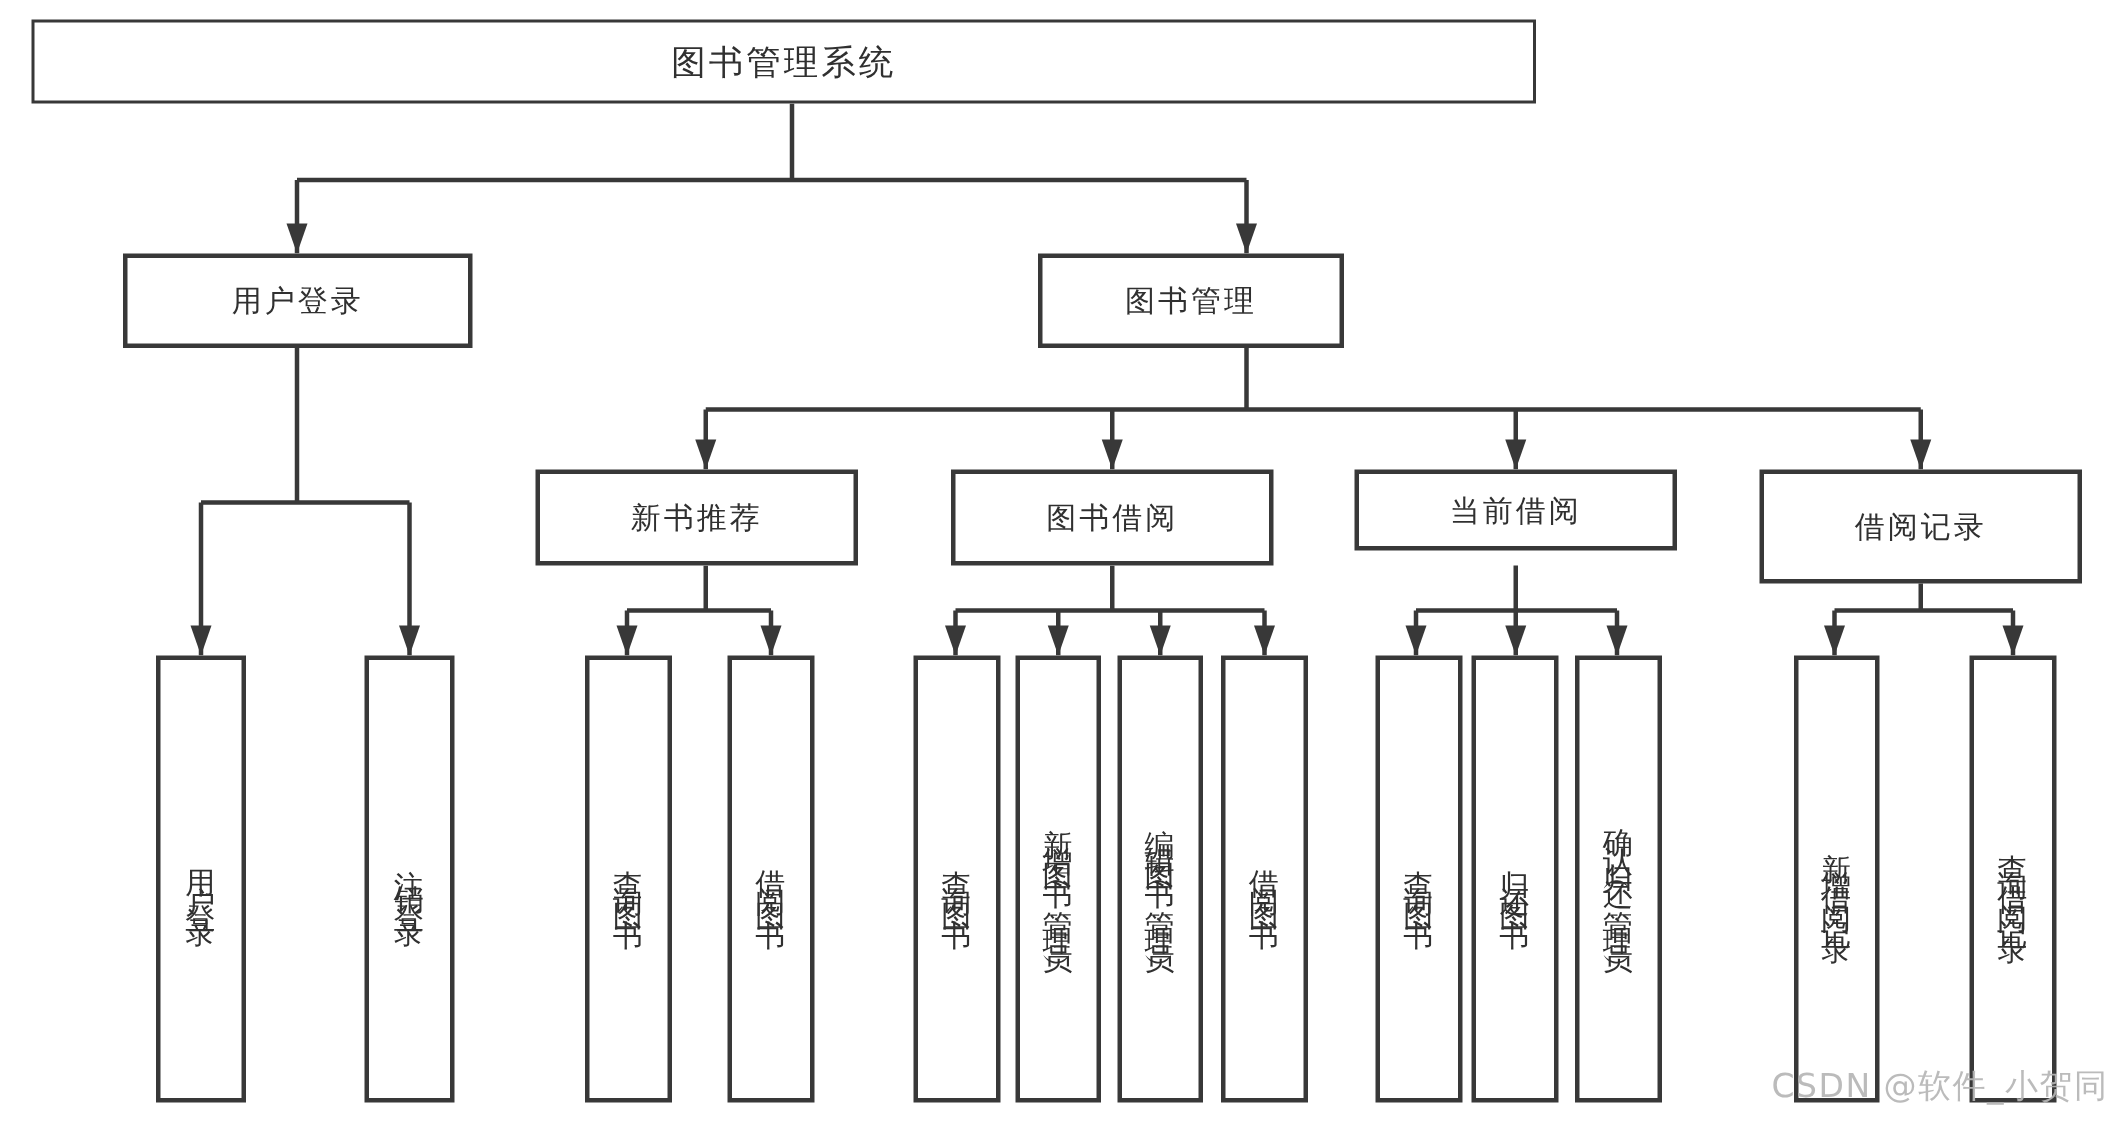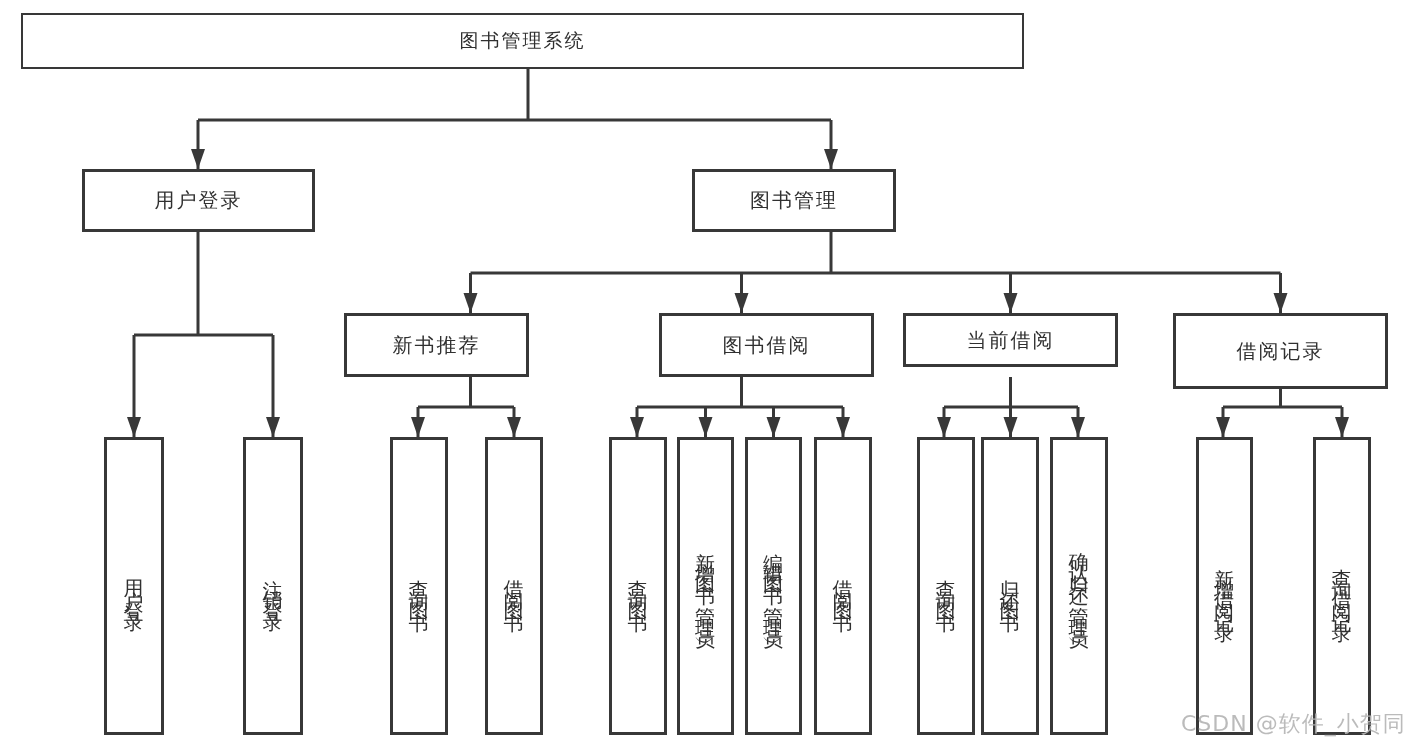--- a/index.html
+++ b/index.html
@@ -8,21 +8,21 @@
     font-family:"DejaVu Sans", sans-serif;overflow:hidden;
   }
   svg.wires{position:absolute;left:0;top:0;width:1405px;height:747px;z-index:0;}
   .node{
     position:absolute;box-sizing:border-box;background:#ffffff;
     border:3px solid #383838;color:#303030;
     display:flex;align-items:center;justify-content:center;z-index:1;
   }
   .node.root{border-width:2px;}
   .node.h .lbl{font-size:20px;letter-spacing:2px;white-space:nowrap;}
-  .node.root .lbl{font-size:19px;}
+  .node.root .lbl{font-size:23px;}
   .node.v .lbl{
     writing-mode:vertical-rl;text-orientation:mixed;
     font-size:20px;line-height:1;letter-spacing:11px;white-space:nowrap;
   }
   .watermark{
     position:absolute;left:1181px;top:709px;z-index:3;
     font-size:22px;letter-spacing:1px;color:#b6b6b6;opacity:.92;white-space:nowrap;
   }
 </style>
 </head>
@@ -73,24 +73,24 @@
     <span class="lbl">图书管理系统</span>
   </div>
 
   <div class="node h" style="left:82px;top:169px;width:233px;height:63px">
     <span class="lbl">用户登录</span>
   </div>
   <div class="node h" style="left:692px;top:169px;width:204px;height:63px">
     <span class="lbl">图书管理</span>
   </div>
 
-  <div class="node h" style="left:344px;top:313px;width:185px;height:64px">
+  <div class="node h" style="left:357px;top:313px;width:215px;height:64px">
     <span class="lbl">新书推荐</span>
   </div>
-  <div class="node h" style="left:659px;top:313px;width:215px;height:64px">
+  <div class="node h" style="left:634px;top:313px;width:215px;height:64px">
     <span class="lbl">图书借阅</span>
   </div>
   <div class="node h" style="left:903px;top:313px;width:215px;height:54px">
     <span class="lbl">当前借阅</span>
   </div>
   <div class="node h" style="left:1173px;top:313px;width:215px;height:76px">
     <span class="lbl">借阅记录</span>
   </div>
 
   <div class="node v" style="left:104px;top:437px;width:60px;height:298px">

